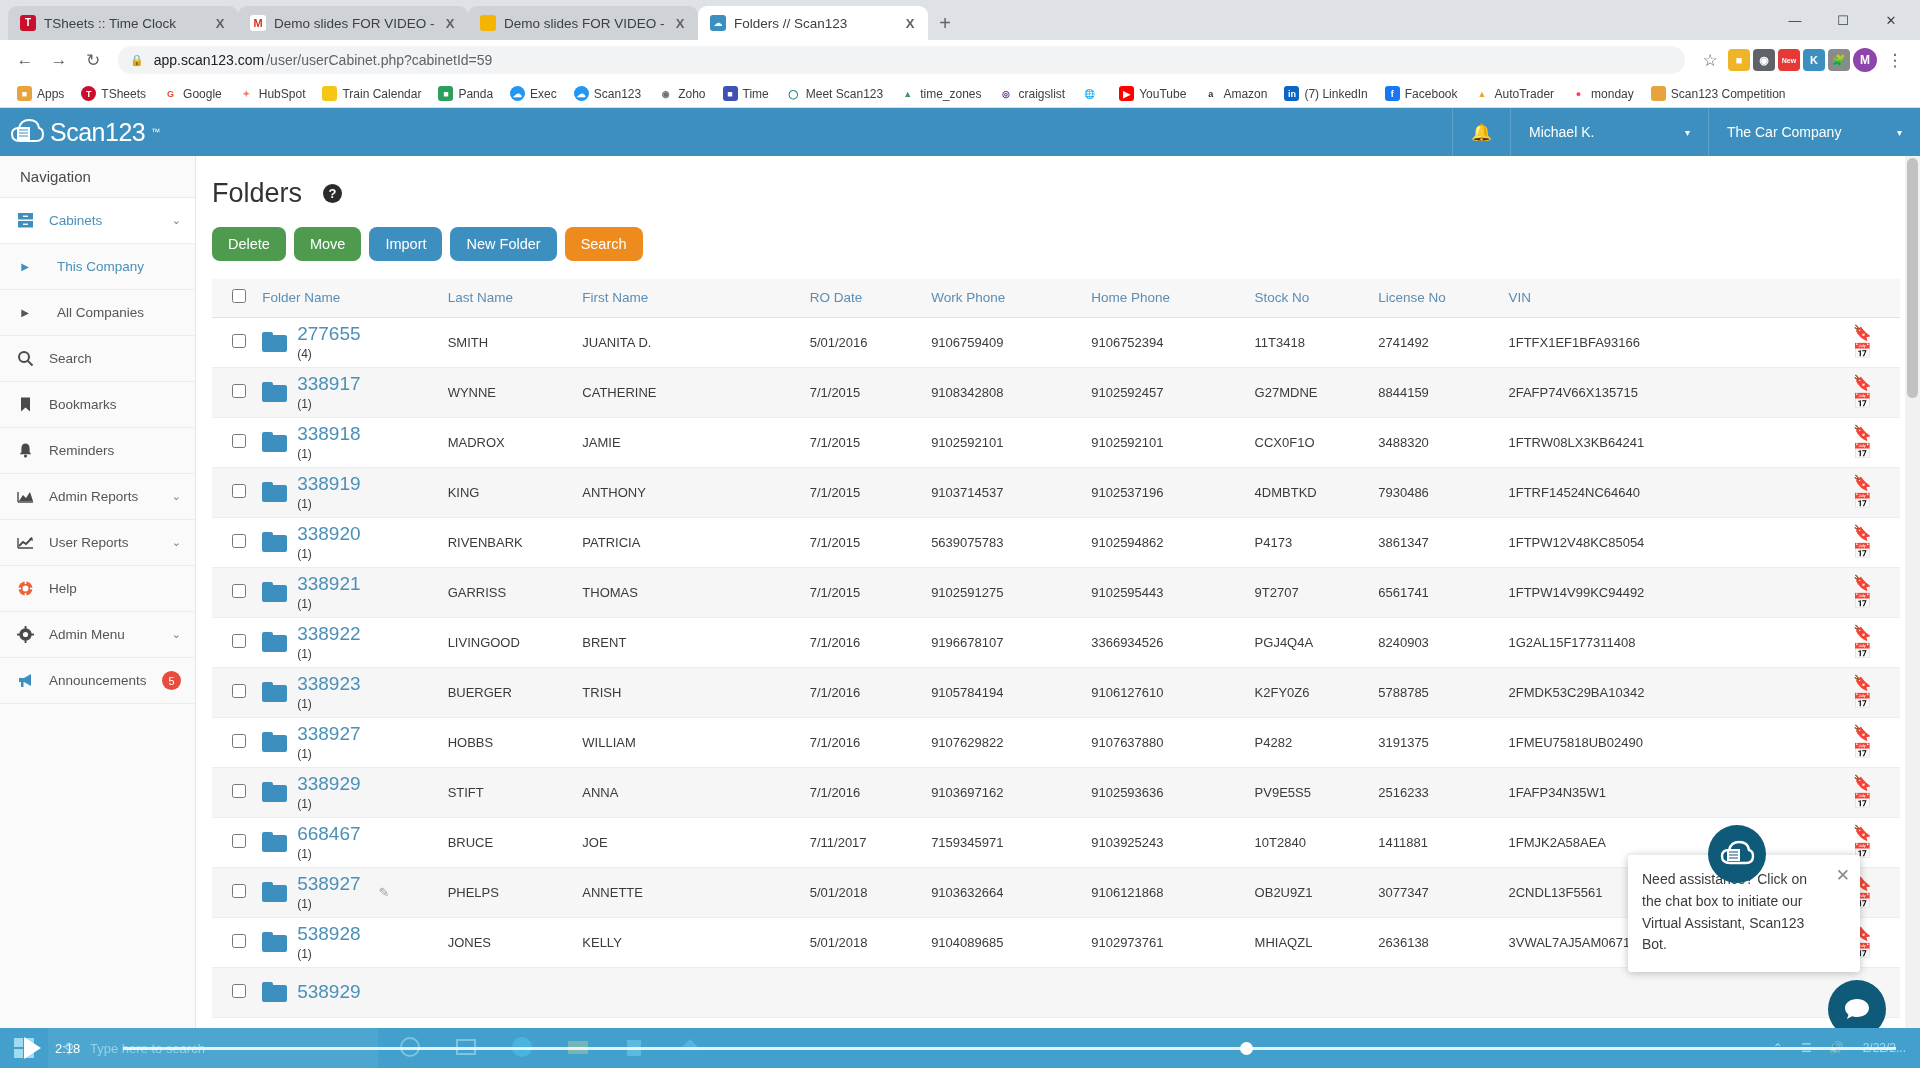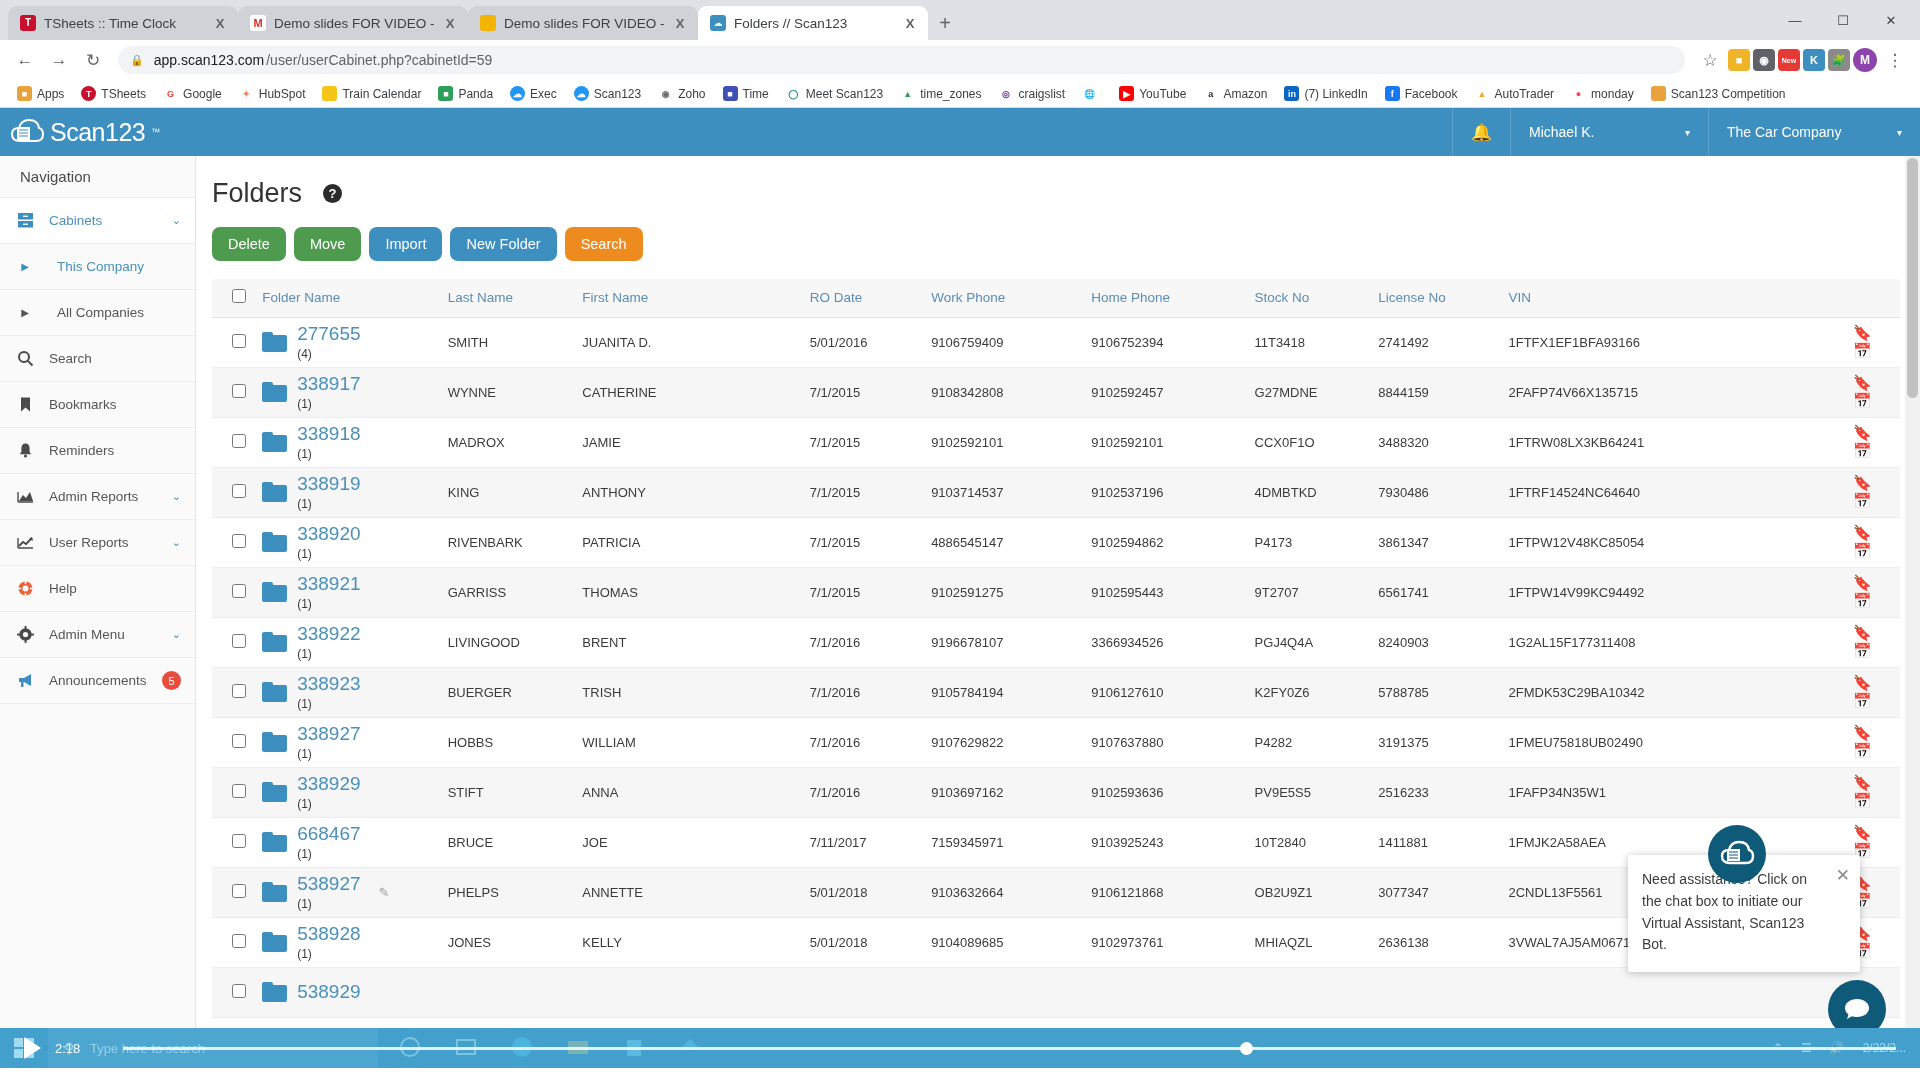--- a/index.html
+++ b/index.html
@@ -587,21 +587,21 @@
                       <span class="folder-ico">
                         <span class="ft"></span>
                         <span class="fb"></span>
                       </span>
                       <span class="fname"><a href="#">338920</a><span class="fcount">(1)</span></span>
                     </span>
                   </td>
                   <td class="col-last">RIVENBARK</td>
                   <td class="col-first">PATRICIA</td>
                   <td class="col-ro">7/1/2015</td>
-                  <td class="col-wp">4886545147</td>
+                  <td class="col-wp">5639075783</td>
                   <td class="col-hp">9102594862</td>
                   <td class="col-stock">P4173</td>
                   <td class="col-lic">3861347</td>
                   <td class="col-vin">1FTPW12V48KC85054</td>
                   <td class="col-act"><span class="act-ico">🔖</span><span class="act-ico">📅</span></td>
                 </tr>
                 <tr class="alt">
                   <td class="col-chk"><input type="checkbox" style=""></td>
                   <td class="col-folder">
                     <span class="folder-cell">

